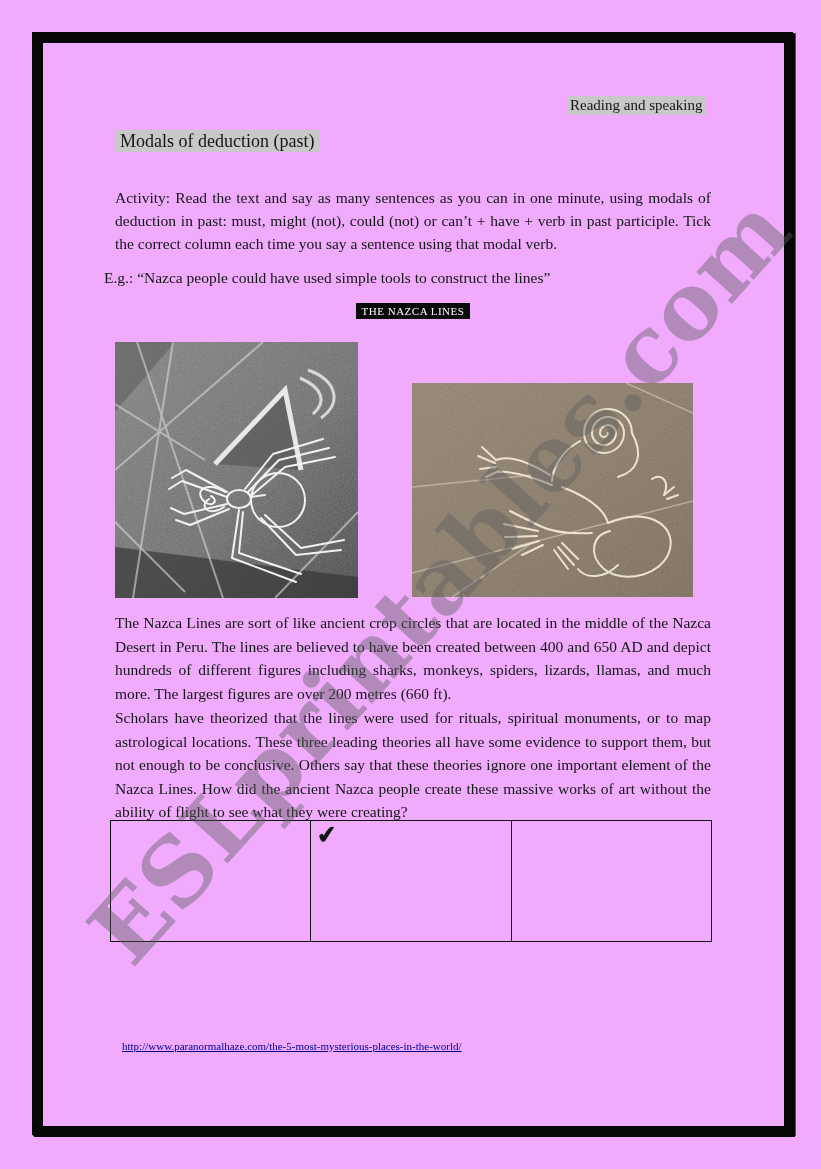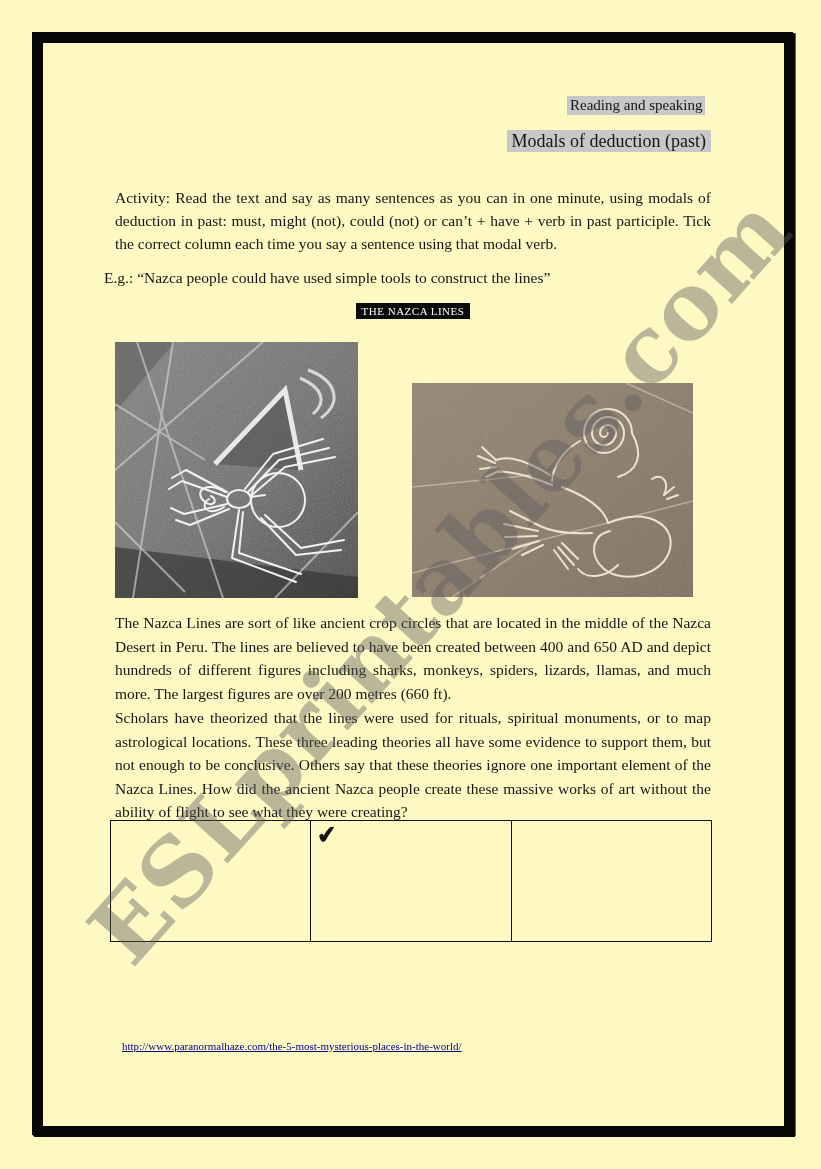--- a/index.html
+++ b/index.html
@@ -1,29 +1,29 @@
 <!DOCTYPE html>
 <html><head>
 <meta charset="utf-8">
 <style>
   html,body{margin:0;padding:0;background:#ffffff;}
   .page{
-    position:relative;width:821px;height:1169px;background:#fef9c3;overflow:hidden;
+    position:relative;width:821px;height:1169px;background:#f0abfc;overflow:hidden;
     font-family:"Liberation Serif","DejaVu Serif",serif;color:#151515;
   }
   .frame{
     position:absolute;left:33px;top:33px;width:761px;height:1103px;
     border:10px solid #060606;box-sizing:border-box;
     box-shadow:1px 1px 0 #060606,-1px -1px 0 #060606,2px 0 0 rgba(0,0,0,.6);
   }
   .corner-tag{
     position:absolute;top:96px;left:567px;background:#c8c8c8;
     font-size:15px;line-height:19px;padding:0 3px;white-space:nowrap;
   }
-  .title-row{position:absolute;top:131px;left:115px;width:596px;text-align:right;}
+  .title-row{position:absolute;top:131px;left:115px;width:596px;text-align:left;}
   .title-row .hl{background:#c8c8c8;font-size:18px;padding:1px 5px;}
   .activity{position:absolute;top:186px;left:115px;width:596px;font-size:15.5px;line-height:23px;text-align:justify;}
   .example{position:absolute;top:269px;left:104px;width:596px;font-size:15.5px;}
   .heading-row{position:absolute;top:301px;left:115px;width:596px;text-align:center;}
   .heading-row .blk{background:#0a0a0a;color:#ffffff;font-size:11px;padding:2px 6px;letter-spacing:.5px;}
   .img-left{position:absolute;left:115px;top:342px;width:243px;height:256px;}
   .img-right{position:absolute;left:412px;top:383px;width:281px;height:214px;}
   .img-left svg,.img-right svg{display:block;width:100%;height:100%;}
   .para1{position:absolute;top:611px;left:115px;width:596px;font-size:15.5px;line-height:23.5px;text-align:justify;}
   .para2{position:absolute;top:706px;left:115px;width:596px;font-size:15.5px;line-height:23.5px;text-align:justify;}

